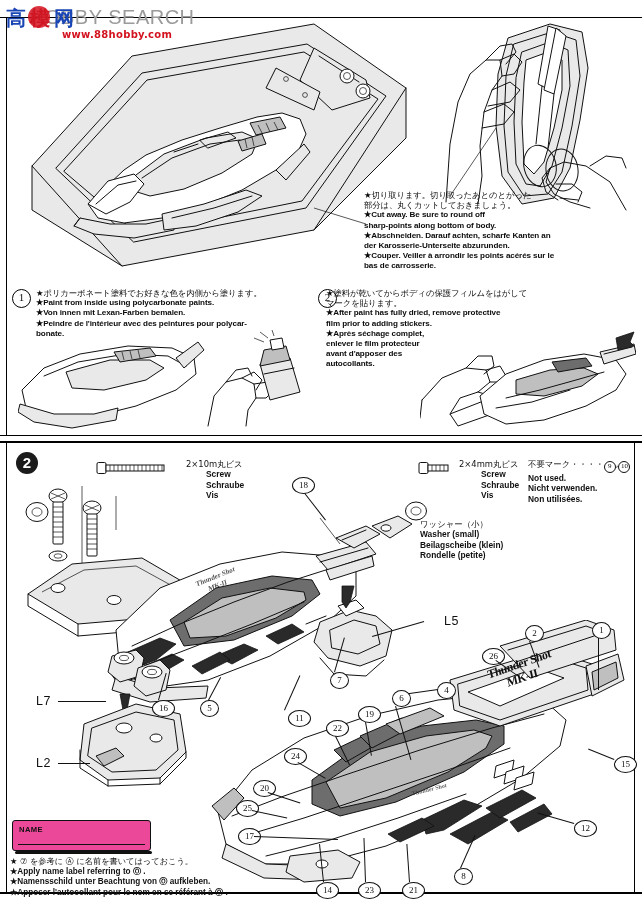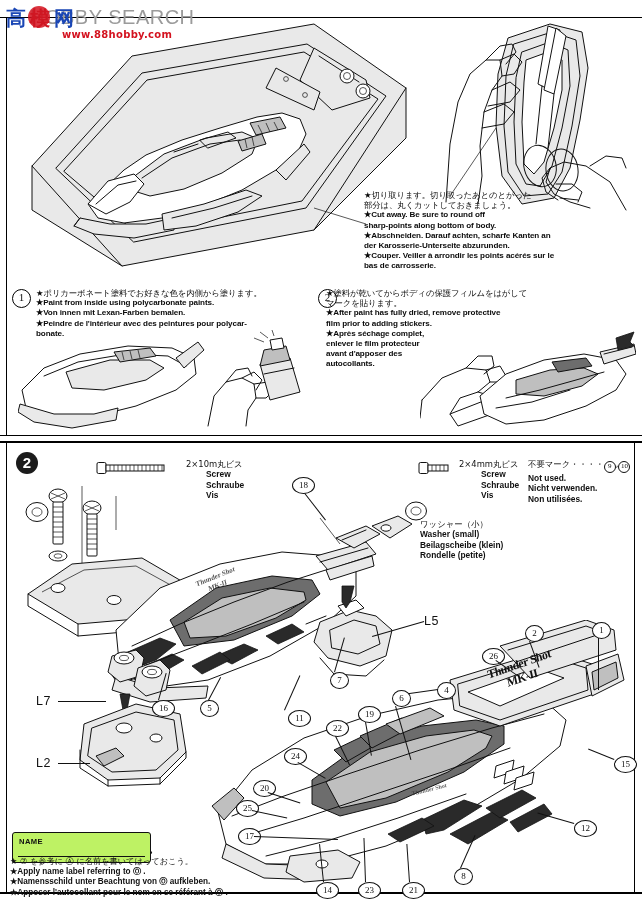--- a/index.html
+++ b/index.html
@@ -46,21 +46,21 @@
   .lead{position:absolute;background:#111;height:1px;transform-origin:0 0;}
 
   .plabel{position:absolute;font-size:12.5px;font-family:"Liberation Sans",sans-serif;color:#111;letter-spacing:.5px;}
 
   
   .parttxt{position:absolute;font-size:8.4px;line-height:10.4px;color:#101010;}
   .parttxt .jp{font-family:"DejaVu Sans",sans-serif;}
   .parttxt .la{font-family:"Liberation Sans",sans-serif;font-weight:700;}
 
   
-  #name-box{position:absolute;left:12px;top:820px;width:137px;height:29px;border:1.1px solid #111;border-radius:3px;background:#bef264;margin-top:12px;}
+  #name-box{position:absolute;left:12px;top:820px;width:137px;height:29px;border:1.1px solid #111;border-radius:3px;background:#ec4899;}
   #name-box .nlabel{position:absolute;left:6px;top:4px;font-size:7.6px;font-weight:700;letter-spacing:.4px;}
   #name-box .nline{position:absolute;left:5px;right:5px;bottom:5px;height:1.2px;background:#111;}
   #name-shadow{position:absolute;left:15px;top:851px;width:137px;height:3px;background:#111;border-radius:2px;}
 
   .bottomtxt{position:absolute;left:10px;top:856px;font-size:8.2px;line-height:10.6px;}
   .bottomtxt .jp{font-family:"DejaVu Sans",sans-serif;}
   .bottomtxt .la{font-family:"Liberation Sans",sans-serif;font-weight:700;}
   .inline-c{display:inline-block;width:10px;height:10px;line-height:9px;border:1px solid #111;border-radius:50%;
             font-size:7px;text-align:center;vertical-align:-1px;font-family:"Liberation Serif",serif;}
 
@@ -456,21 +456,21 @@
               font-family:'Liberation Serif',serif;color:#333;text-align:center;line-height:8px;opacity:.75;">
     <div style="font-size:6px;font-weight:700;">Thunder Shot</div>
   </div>
 
   <div class="plabel" style="left:36px;top:694px;">L7</div>
   <div class="lead" style="left:58px;top:701px;width:48px;"></div>
 
   <div class="plabel" style="left:36px;top:756px;">L2</div>
   <div class="lead" style="left:58px;top:763px;width:32px;"></div>
 
-  <div class="plabel" style="left:424px;top:614px;text-align:right;">L5</div>
+  <div class="plabel" style="left:444px;top:614px;text-align:right;">L5</div>
   <div class="lead" style="left:372px;top:636px;width:54px;transform:rotate(-16deg);"></div>
 
   <div class="cnum w" style="left:292px;top:477px;">18</div>
   <div class="lead" style="left:305px;top:493px;width:34px;transform:rotate(52deg);"></div>
 
   <div class="cnum" style="left:592px;top:622px;">1</div>
   <div class="lead" style="left:599px;top:638px;width:52px;transform:rotate(90deg);"></div>
 
   <div class="cnum" style="left:525px;top:625px;">2</div>
   <div class="lead" style="left:530px;top:641px;width:28px;transform:rotate(70deg);"></div>

